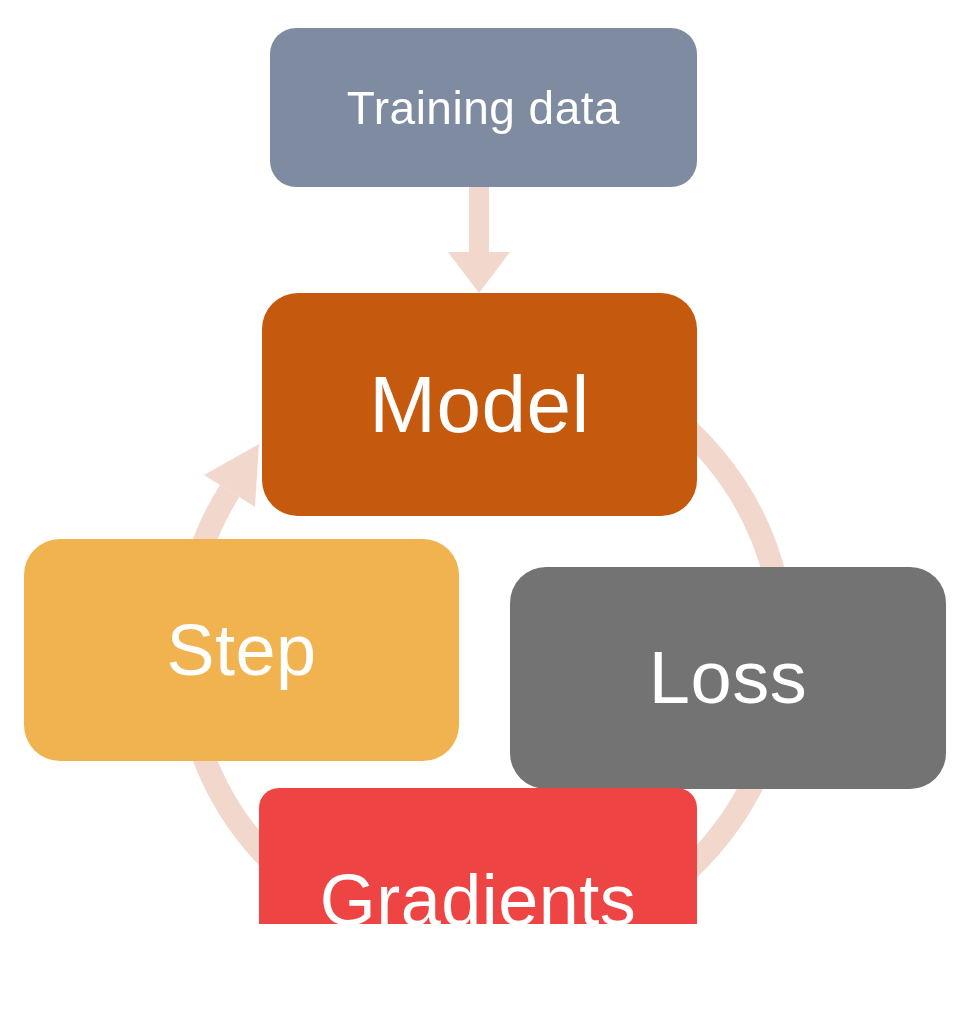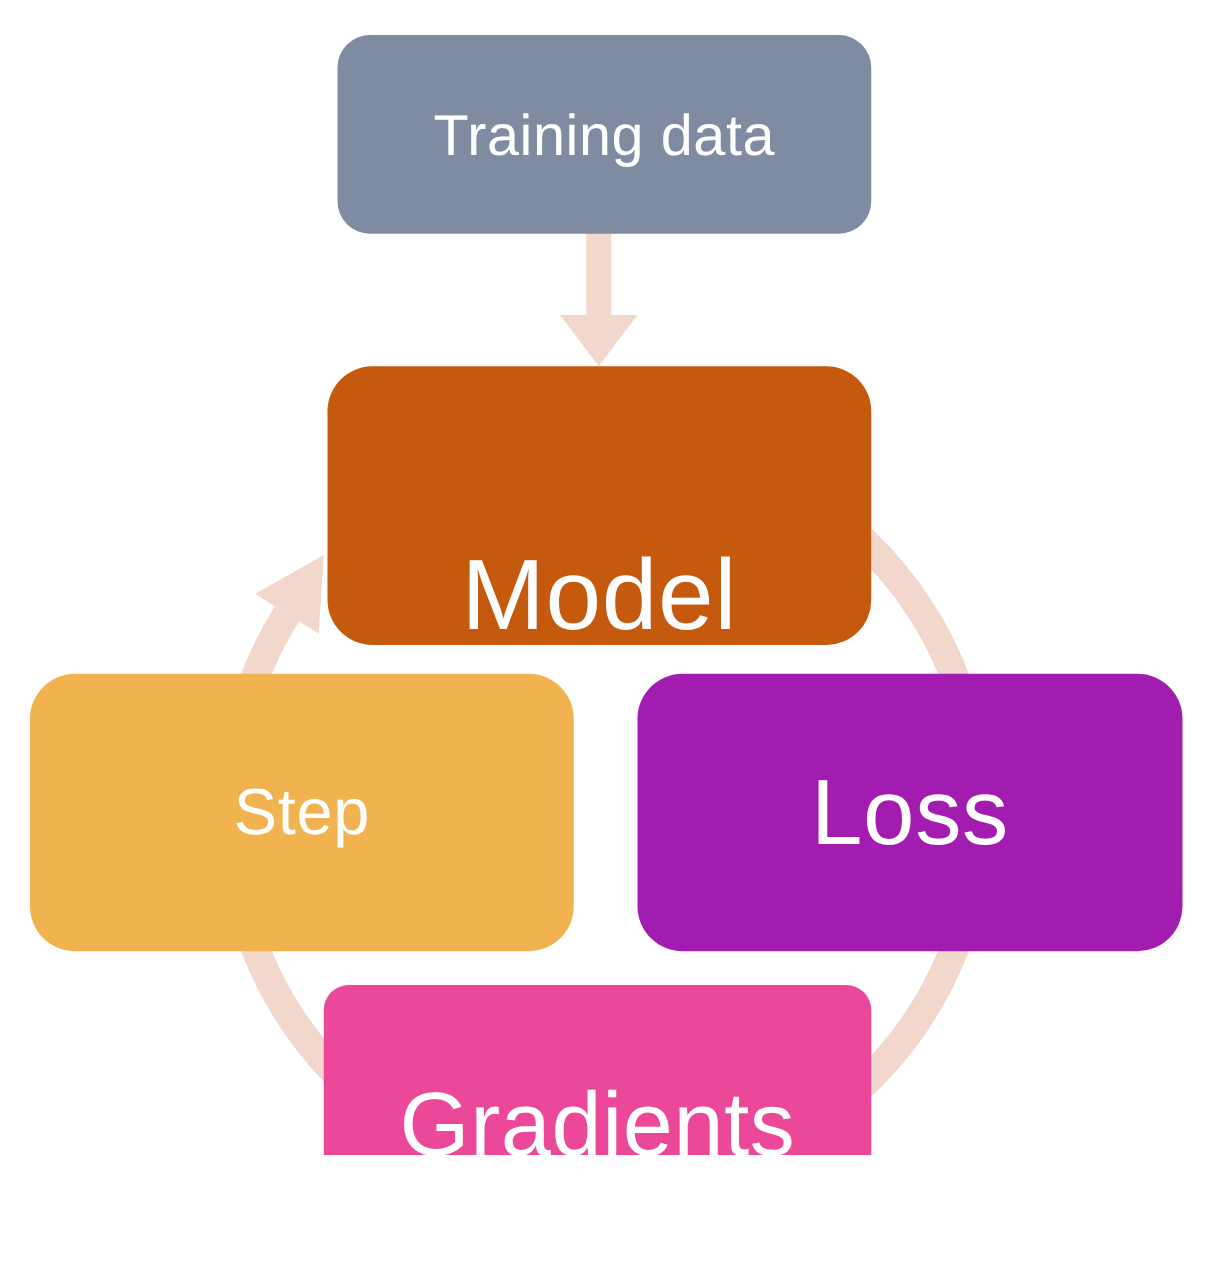--- a/index.html
+++ b/index.html
@@ -38,33 +38,32 @@
     left: 270px; top: 28px;
     width: 427px; height: 159px;
     border-radius: 26px;
     font-size: 46px;
   }
   .node-model {
     left: 262px; top: 293px;
     width: 435px; height: 223px;
     border-radius: 36px;
     font-size: 80px;
-    align-items: flex-end;
   }
   .node-loss {
     left: 510px; top: 539px;
     width: 436px; height: 222px;
     border-radius: 36px;
     font-size: 74px;
   }
   .node-step {
     left: 24px; top: 539px;
     width: 435px; height: 222px;
     border-radius: 36px;
-    font-size: 52px;
+    font-size: 72px;
   }
   .node-gradients {
     left: 259px; top: 788px;
     width: 438px; height: 223px;
     border-radius: 36px;
     font-size: 72px;
   }
 </style>
 </head>
 <body>
@@ -83,25 +82,25 @@
   </svg>
 
   <div class="node node-training" style="background-color: rgb(126, 139, 160);">
     <span>Training data</span>
   </div>
 
   <div class="node node-model" style="background-color: rgb(197, 89, 14);">
     <span>Model</span>
   </div>
 
-  <div class="node node-loss" style="background-color: #a21caf;">
+  <div class="node node-loss" style="background-color: #737373; margin-top: 28px;">
     <span>Loss</span>
   </div>
 
   <div class="node node-step" style="background-color: rgb(240, 179, 80);">
     <span>Step</span>
   </div>
 
-  <div class="node node-gradients" style="background-color: #ec4899; border-radius: 20px;">
+  <div class="node node-gradients" style="background-color: #ef4444; border-radius: 20px;">
     <span>Gradients</span>
   </div>
 
 </div>
 
 </body></html>

